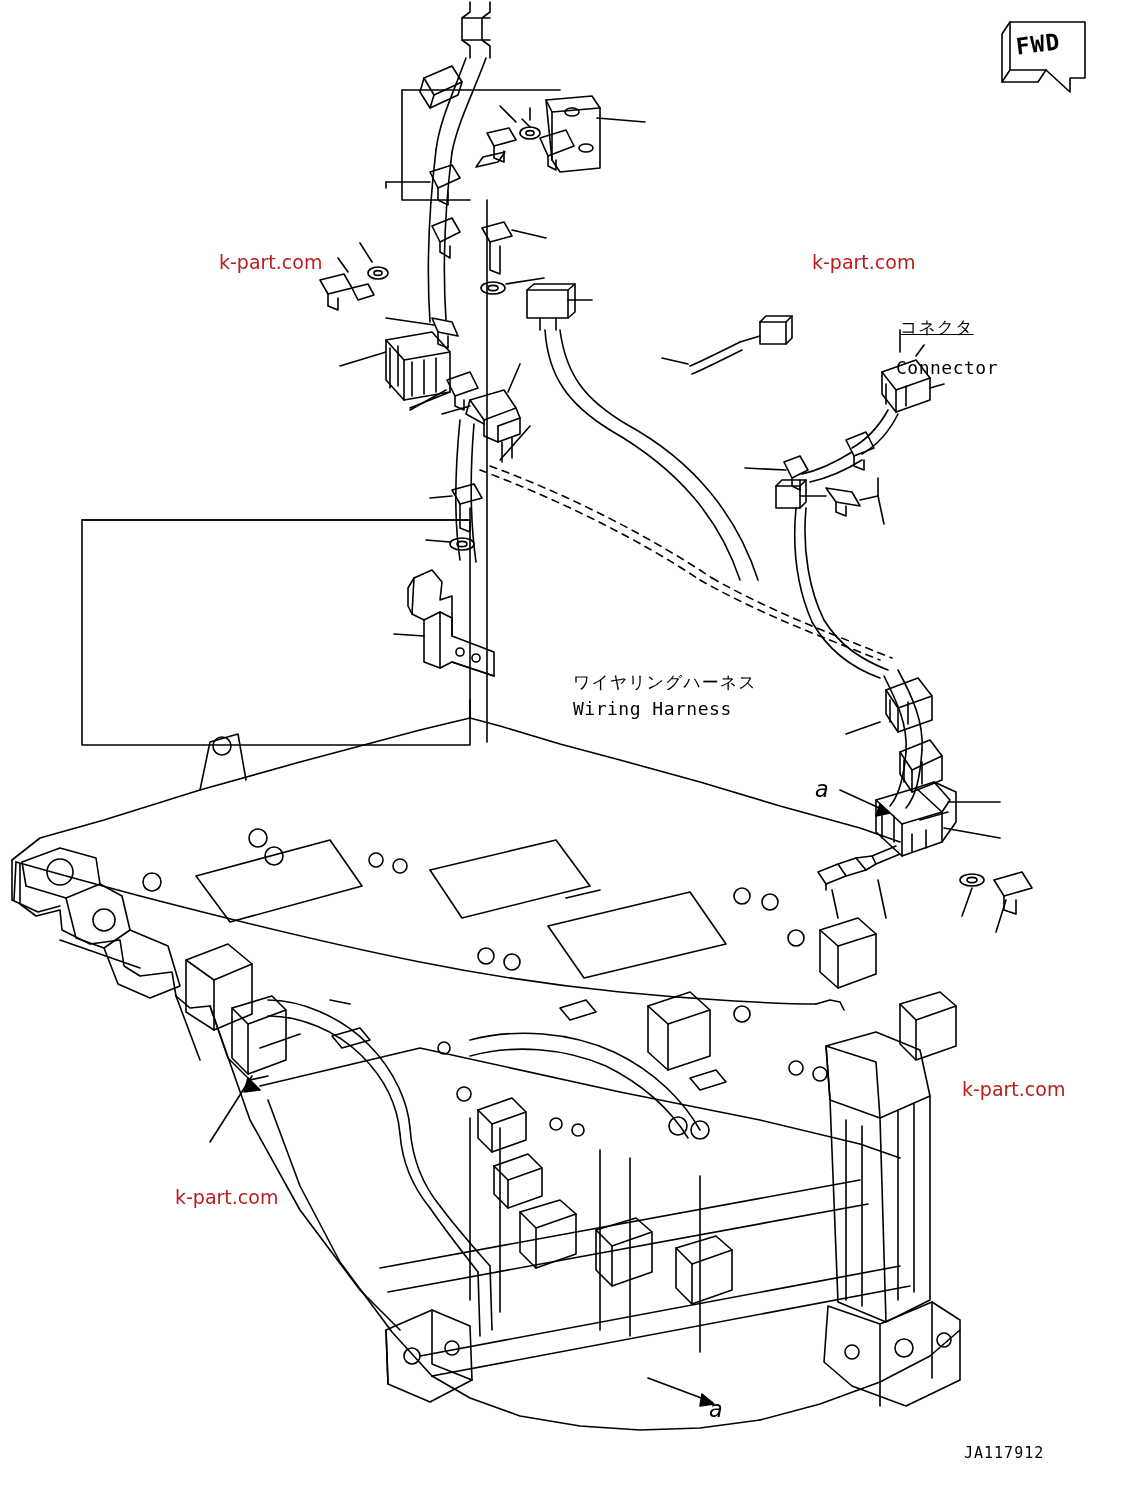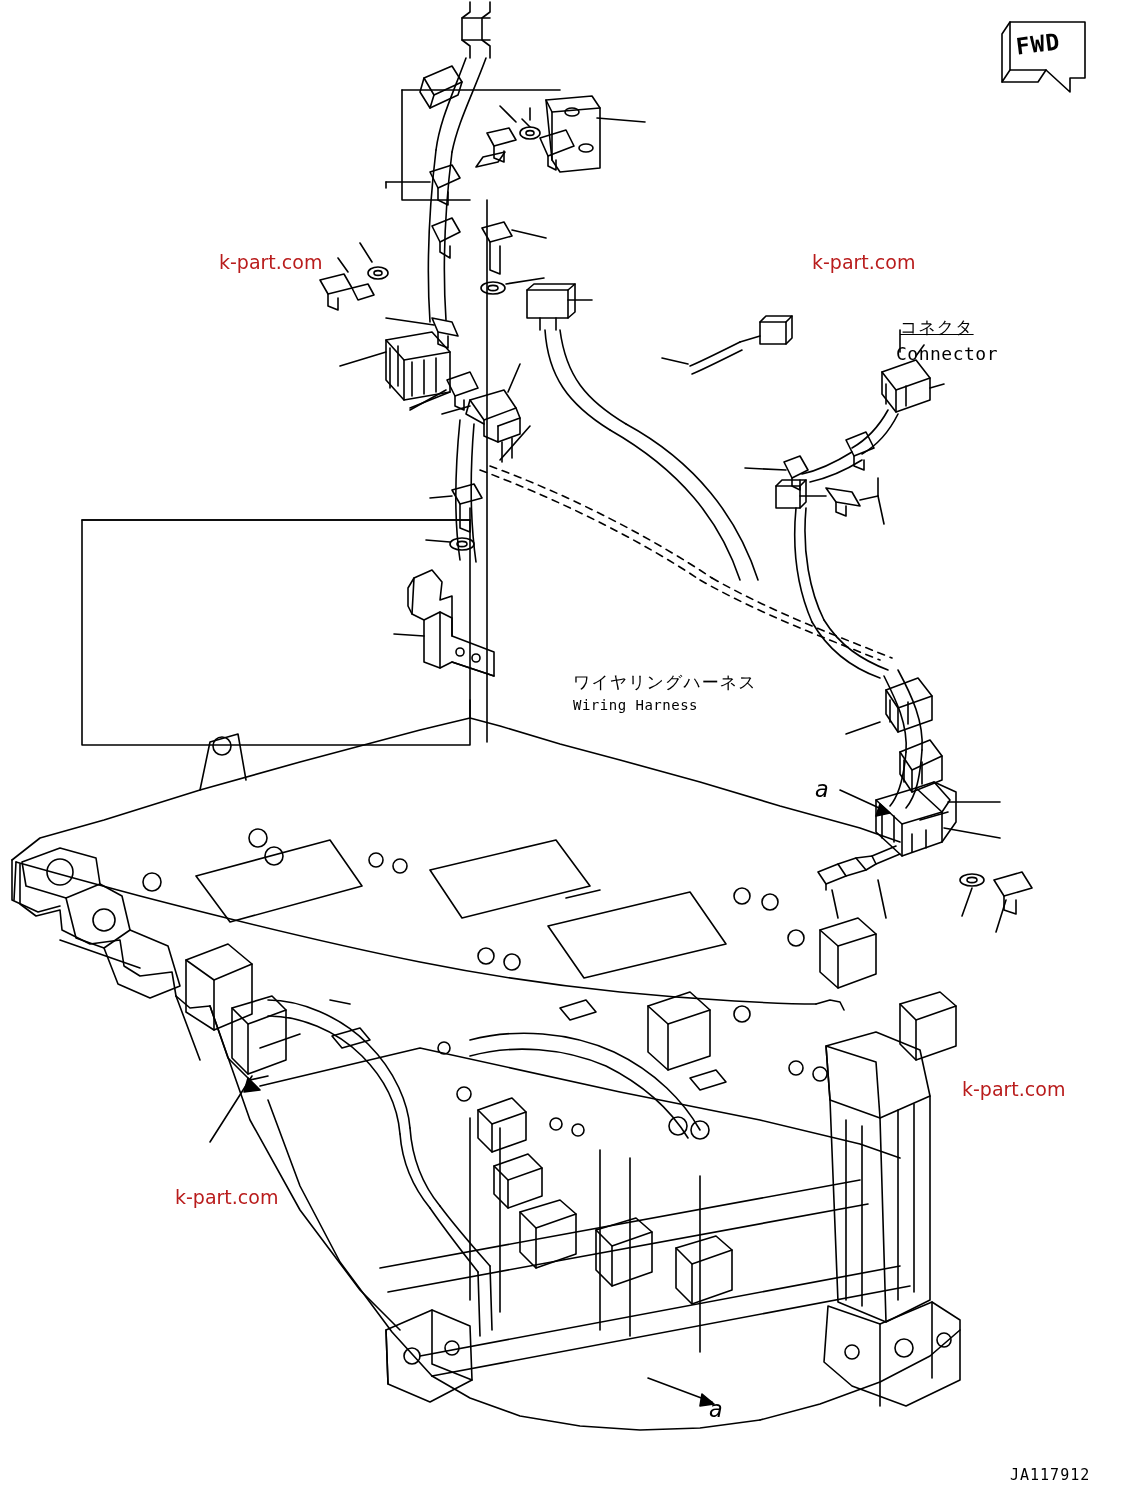--- a/index.html
+++ b/index.html
@@ -23,25 +23,25 @@
     height: 1491px;
   }
   .lbl {
     position: absolute;
     color: #000000;
     font-family: "DejaVu Sans Mono", monospace;
     white-space: pre;
     line-height: 1.28;
   }
   #label-connector-jp  { left: 900px; top: 317px; font-size: 17px; letter-spacing: 1px; text-decoration: underline; }
-  #label-connector-en  { left: 896px; top: 342px; font-size: 18px; letter-spacing: 0.5px; }
+  #label-connector-en  { left: 896px; top: 356px; font-size: 18px; letter-spacing: 0.5px; }
   #label-harness-jp    { left: 573px; top: 672px; font-size: 17px; letter-spacing: 1px; }
-  #label-harness-en    { left: 573px; top: 697px; font-size: 14px; letter-spacing: 0.5px; text-align: center; }
+  #label-harness-en    { left: 573px; top: 697px; font-size: 18px; letter-spacing: 0.5px; text-align: center; }
   #label-mount-block   { left: 18px;  top: 1143px; font-size: 19px; letter-spacing: 0.2px; }
-  #label-drawing-no    { left: 1010px; top: 1444px; font-size: 15px; letter-spacing: 1px; margin-top: 22px; }
+  #label-drawing-no    { left: 964px; top: 1444px; font-size: 15px; letter-spacing: 1px; }
   #label-fwd           { left: 1016px; top: 30px; font-size: 23px; font-weight: bold; letter-spacing: 1px; transform: rotate(-7deg); }
   #label-callout-a1    { left: 815px; top: 775px; font-size: 23px; font-style: italic; }
   #label-callout-a2    { left: 709px; top: 1395px; font-size: 23px; font-style: italic; }
   .wm {
     position: absolute;
     color: #b91c1c;
     font-family: "DejaVu Sans", sans-serif;
     font-size: 19px;
     white-space: pre;
     pointer-events: none;

